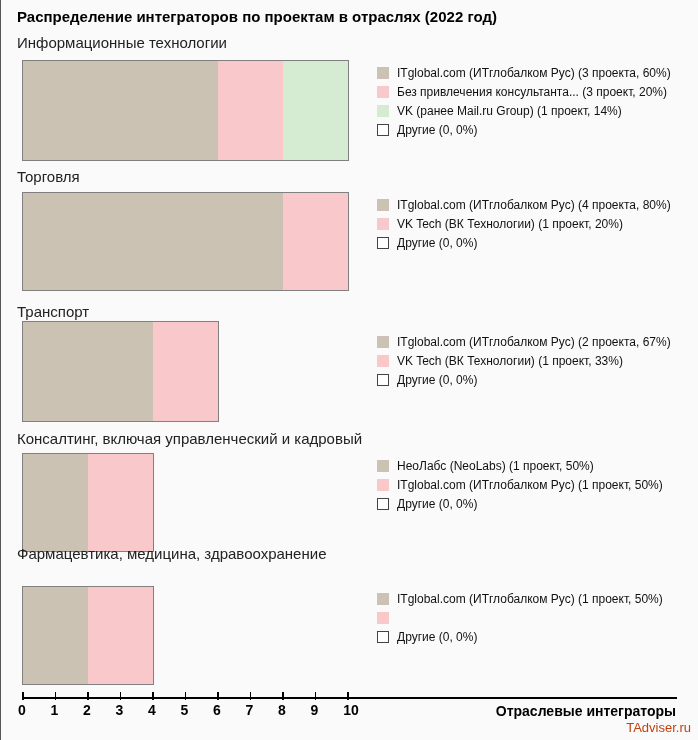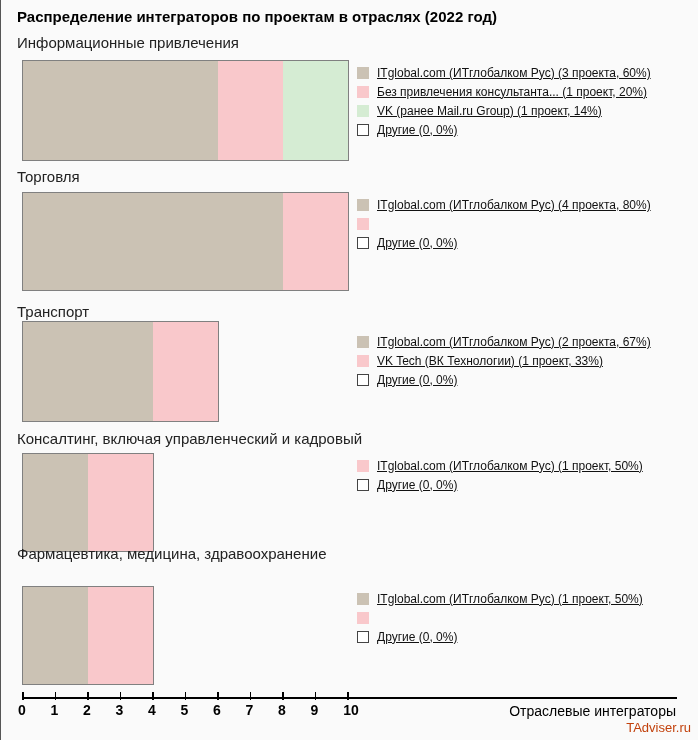--- a/index.html
+++ b/index.html
@@ -21,21 +21,21 @@
     font-size:15px;color:#222;white-space:nowrap;
   }
   .stacked-bar{
     position:absolute;left:21px;
     border:1px solid #808080;
     box-sizing:border-box;
     display:flex;align-items:stretch;
   }
   .bar-segment{height:100%;}
   .legend{
-    position:absolute;left:356px;text-decoration:underline;
+    position:absolute;left:376px;
   }
   .legend-item{
     display:flex;align-items:center;height:19px;
   }
   .legend-swatch{
     width:12px;height:12px;flex:0 0 12px;margin-right:8px;
     box-sizing:border-box;
   }
   .legend-swatch.others{border:1px solid #444;}
   .legend-label{
@@ -46,47 +46,47 @@
   }
   .x-axis-tick{
     position:absolute;top:692px;width:1.5px;height:8px;background:#000;
   }
   .x-axis-tick-label{
     position:absolute;top:702px;width:30px;margin-left:-15px;
     text-align:center;font-size:14px;font-weight:bold;color:#000;
   }
   .x-axis-title{
     position:absolute;top:703px;right:22px;
-    font-size:14px;font-weight:normal;color:#000;white-space:nowrap;
+    font-size:14px;font-weight:bold;color:#000;white-space:nowrap;
   }
   .source-watermark{
     position:absolute;top:720px;right:7px;
     font-size:13px;color:#c2410c;white-space:nowrap;
   }
 </style>
 </head>
 <body>
 
 <div class="chart-title">Распределение интеграторов по проектам в отраслях (2022 год)</div>
 
 <div id="sections">
-    <div class="section-header" style="top: 34px;">Информационные привлечения</div>
+    <div class="section-header" style="top: 34px;">Информационные технологии</div>
     <div class="stacked-bar" style="top: 60px; height: 101px; width: 327px;">
       <div class="bar-segment" title="ITglobal.com (ИТглобалком Рус) (3 проекта, 60%)" style="width: 195px; background: rgb(203, 194, 180);"></div>
       <div class="bar-segment" title="Без привлечения консультанта... (1 проект, 20%)" style="width: 65px; background: rgb(249, 200, 203);"></div>
       <div class="bar-segment" title="VK (ранее Mail.ru Group) (1 проект, 20%)" style="width: 65px; background: rgb(213, 236, 211);"></div>
     </div>
     <div class="legend" style="top: 63px;">
       <div class="legend-item">
         <span class="legend-swatch" style="background: rgb(203, 194, 180);"></span>
         <span class="legend-label">ITglobal.com (ИТглобалком Рус) (3 проекта, 60%)</span>
       </div>
       <div class="legend-item">
         <span class="legend-swatch" style="background: rgb(249, 200, 203);"></span>
-        <span class="legend-label">Без привлечения консультанта... (1 проект, 20%)</span>
+        <span class="legend-label">Без привлечения консультанта... (3 проект, 20%)</span>
       </div>
       <div class="legend-item">
         <span class="legend-swatch" style="background: rgb(213, 236, 211);"></span>
         <span class="legend-label">VK (ранее Mail.ru Group) (1 проект, 14%)</span>
       </div>
       <div class="legend-item">
         <span class="legend-swatch others" style="background: rgb(255, 255, 255);"></span>
         <span class="legend-label">Другие (0, 0%)</span>
       </div>
     </div>
@@ -95,20 +95,21 @@
       <div class="bar-segment" title="ITglobal.com (ИТглобалком Рус) (4 проекта, 80%)" style="width: 260px; background: rgb(203, 194, 180);"></div>
       <div class="bar-segment" title="VK Tech (ВК Технологии) (1 проект, 20%)" style="width: 65px; background: rgb(249, 200, 203);"></div>
     </div>
     <div class="legend" style="top: 195px; text-align: center;">
       <div class="legend-item">
         <span class="legend-swatch" style="background: rgb(203, 194, 180);"></span>
         <span class="legend-label">ITglobal.com (ИТглобалком Рус) (4 проекта, 80%)</span>
       </div>
       <div class="legend-item">
         <span class="legend-swatch" style="background: rgb(249, 200, 203);"></span>
+        <span class="legend-label">VK Tech (ВК Технологии) (1 проект, 20%)</span>
       </div>
       <div class="legend-item">
         <span class="legend-swatch others" style="background: rgb(255, 255, 255);"></span>
         <span class="legend-label">Другие (0, 0%)</span>
       </div>
     </div>
     <div class="section-header" style="top: 303px;">Транспорт</div>
     <div class="stacked-bar" style="top: 321px; height: 101px; width: 197px;">
       <div class="bar-segment" title="ITglobal.com (ИТглобалком Рус) (2 проекта, 67%)" style="width: 130px; background: rgb(203, 194, 180);"></div>
       <div class="bar-segment" title="VK Tech (ВК Технологии) (1 проект, 33%)" style="width: 65px; background: rgb(249, 200, 203);"></div>
@@ -126,20 +127,24 @@
         <span class="legend-swatch others" style="background: rgb(255, 255, 255);"></span>
         <span class="legend-label">Другие (0, 0%)</span>
       </div>
     </div>
     <div class="section-header" style="top: 430px;">Консалтинг, включая управленческий и кадровый</div>
     <div class="stacked-bar" style="top: 453px; height: 99px; width: 132px;">
       <div class="bar-segment" title="НеоЛабс (NeoLabs) (1 проект, 50%)" style="width: 65px; background: rgb(203, 194, 180);"></div>
       <div class="bar-segment" title="ITglobal.com (ИТглобалком Рус) (1 проект, 50%)" style="width: 65px; background: rgb(249, 200, 203);"></div>
     </div>
     <div class="legend" style="top: 456px;">
+      <div class="legend-item">
+        <span class="legend-swatch" style="background: rgb(203, 194, 180);"></span>
+        <span class="legend-label">НеоЛабс (NeoLabs) (1 проект, 50%)</span>
+      </div>
       <div class="legend-item">
         <span class="legend-swatch" style="background: rgb(249, 200, 203);"></span>
         <span class="legend-label">ITglobal.com (ИТглобалком Рус) (1 проект, 50%)</span>
       </div>
       <div class="legend-item">
         <span class="legend-swatch others" style="background: rgb(255, 255, 255);"></span>
         <span class="legend-label">Другие (0, 0%)</span>
       </div>
     </div>
     <div class="section-header" style="top: 545px;">Фармацевтика, медицина, здравоохранение</div>

